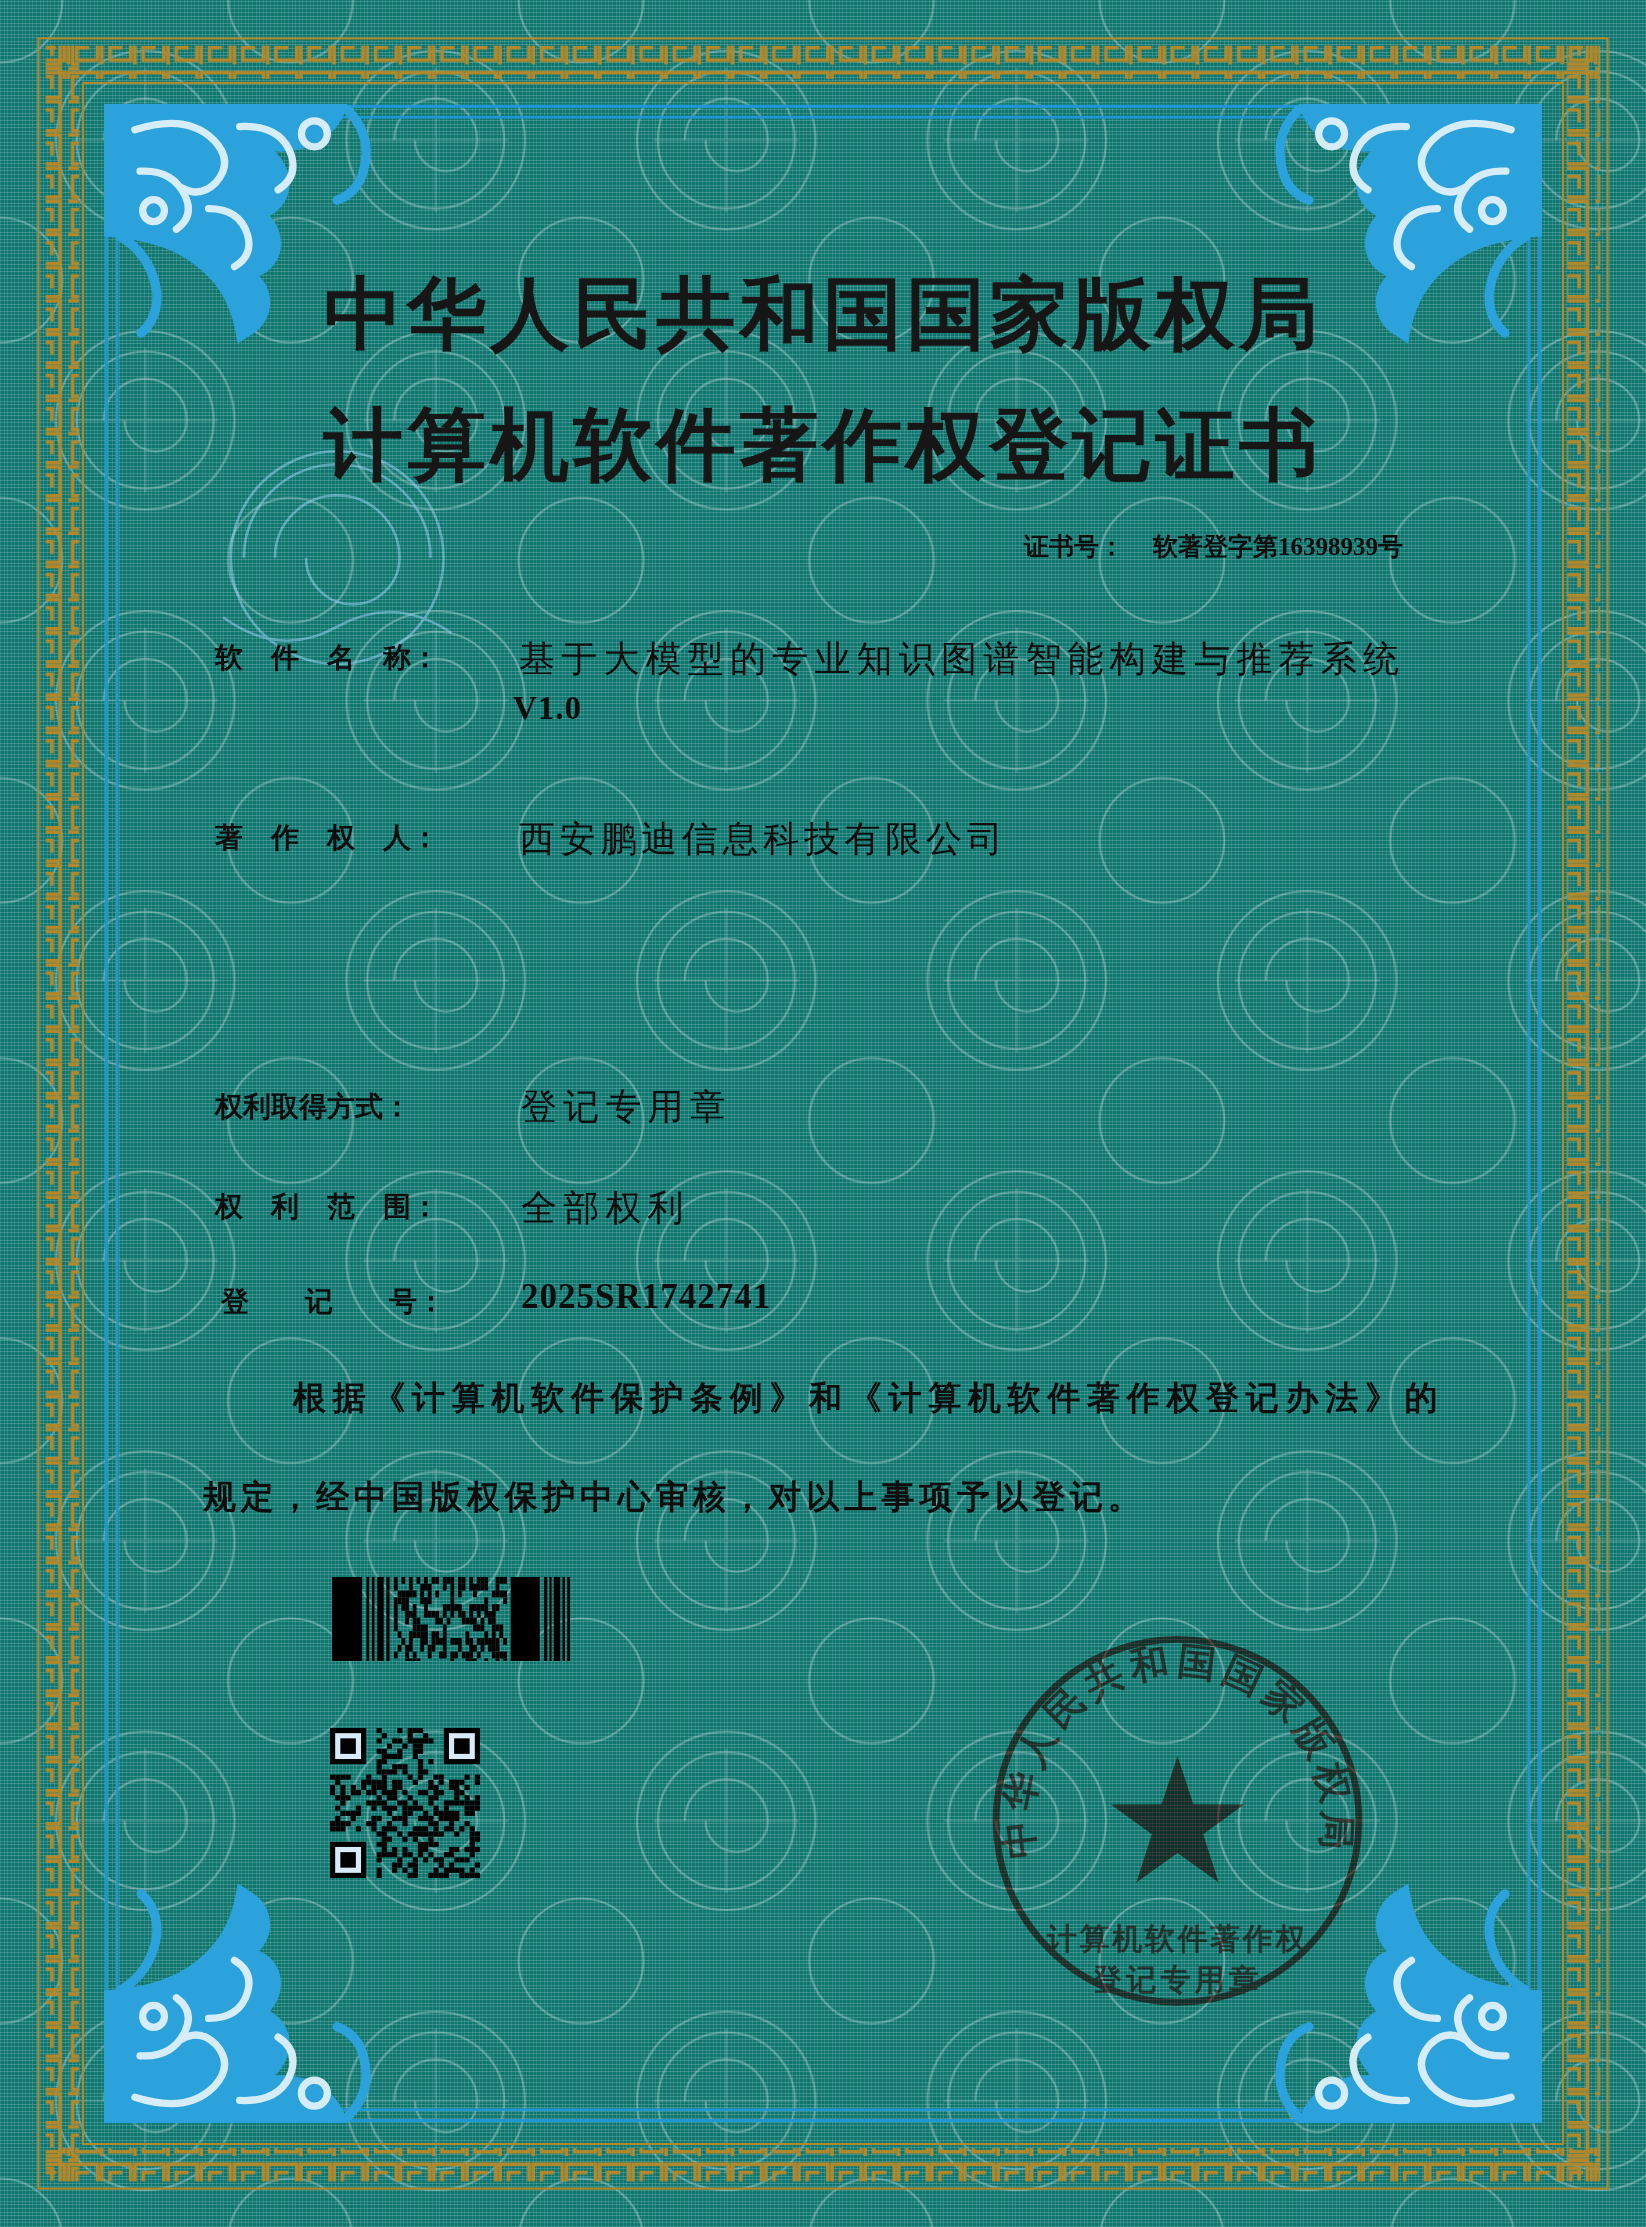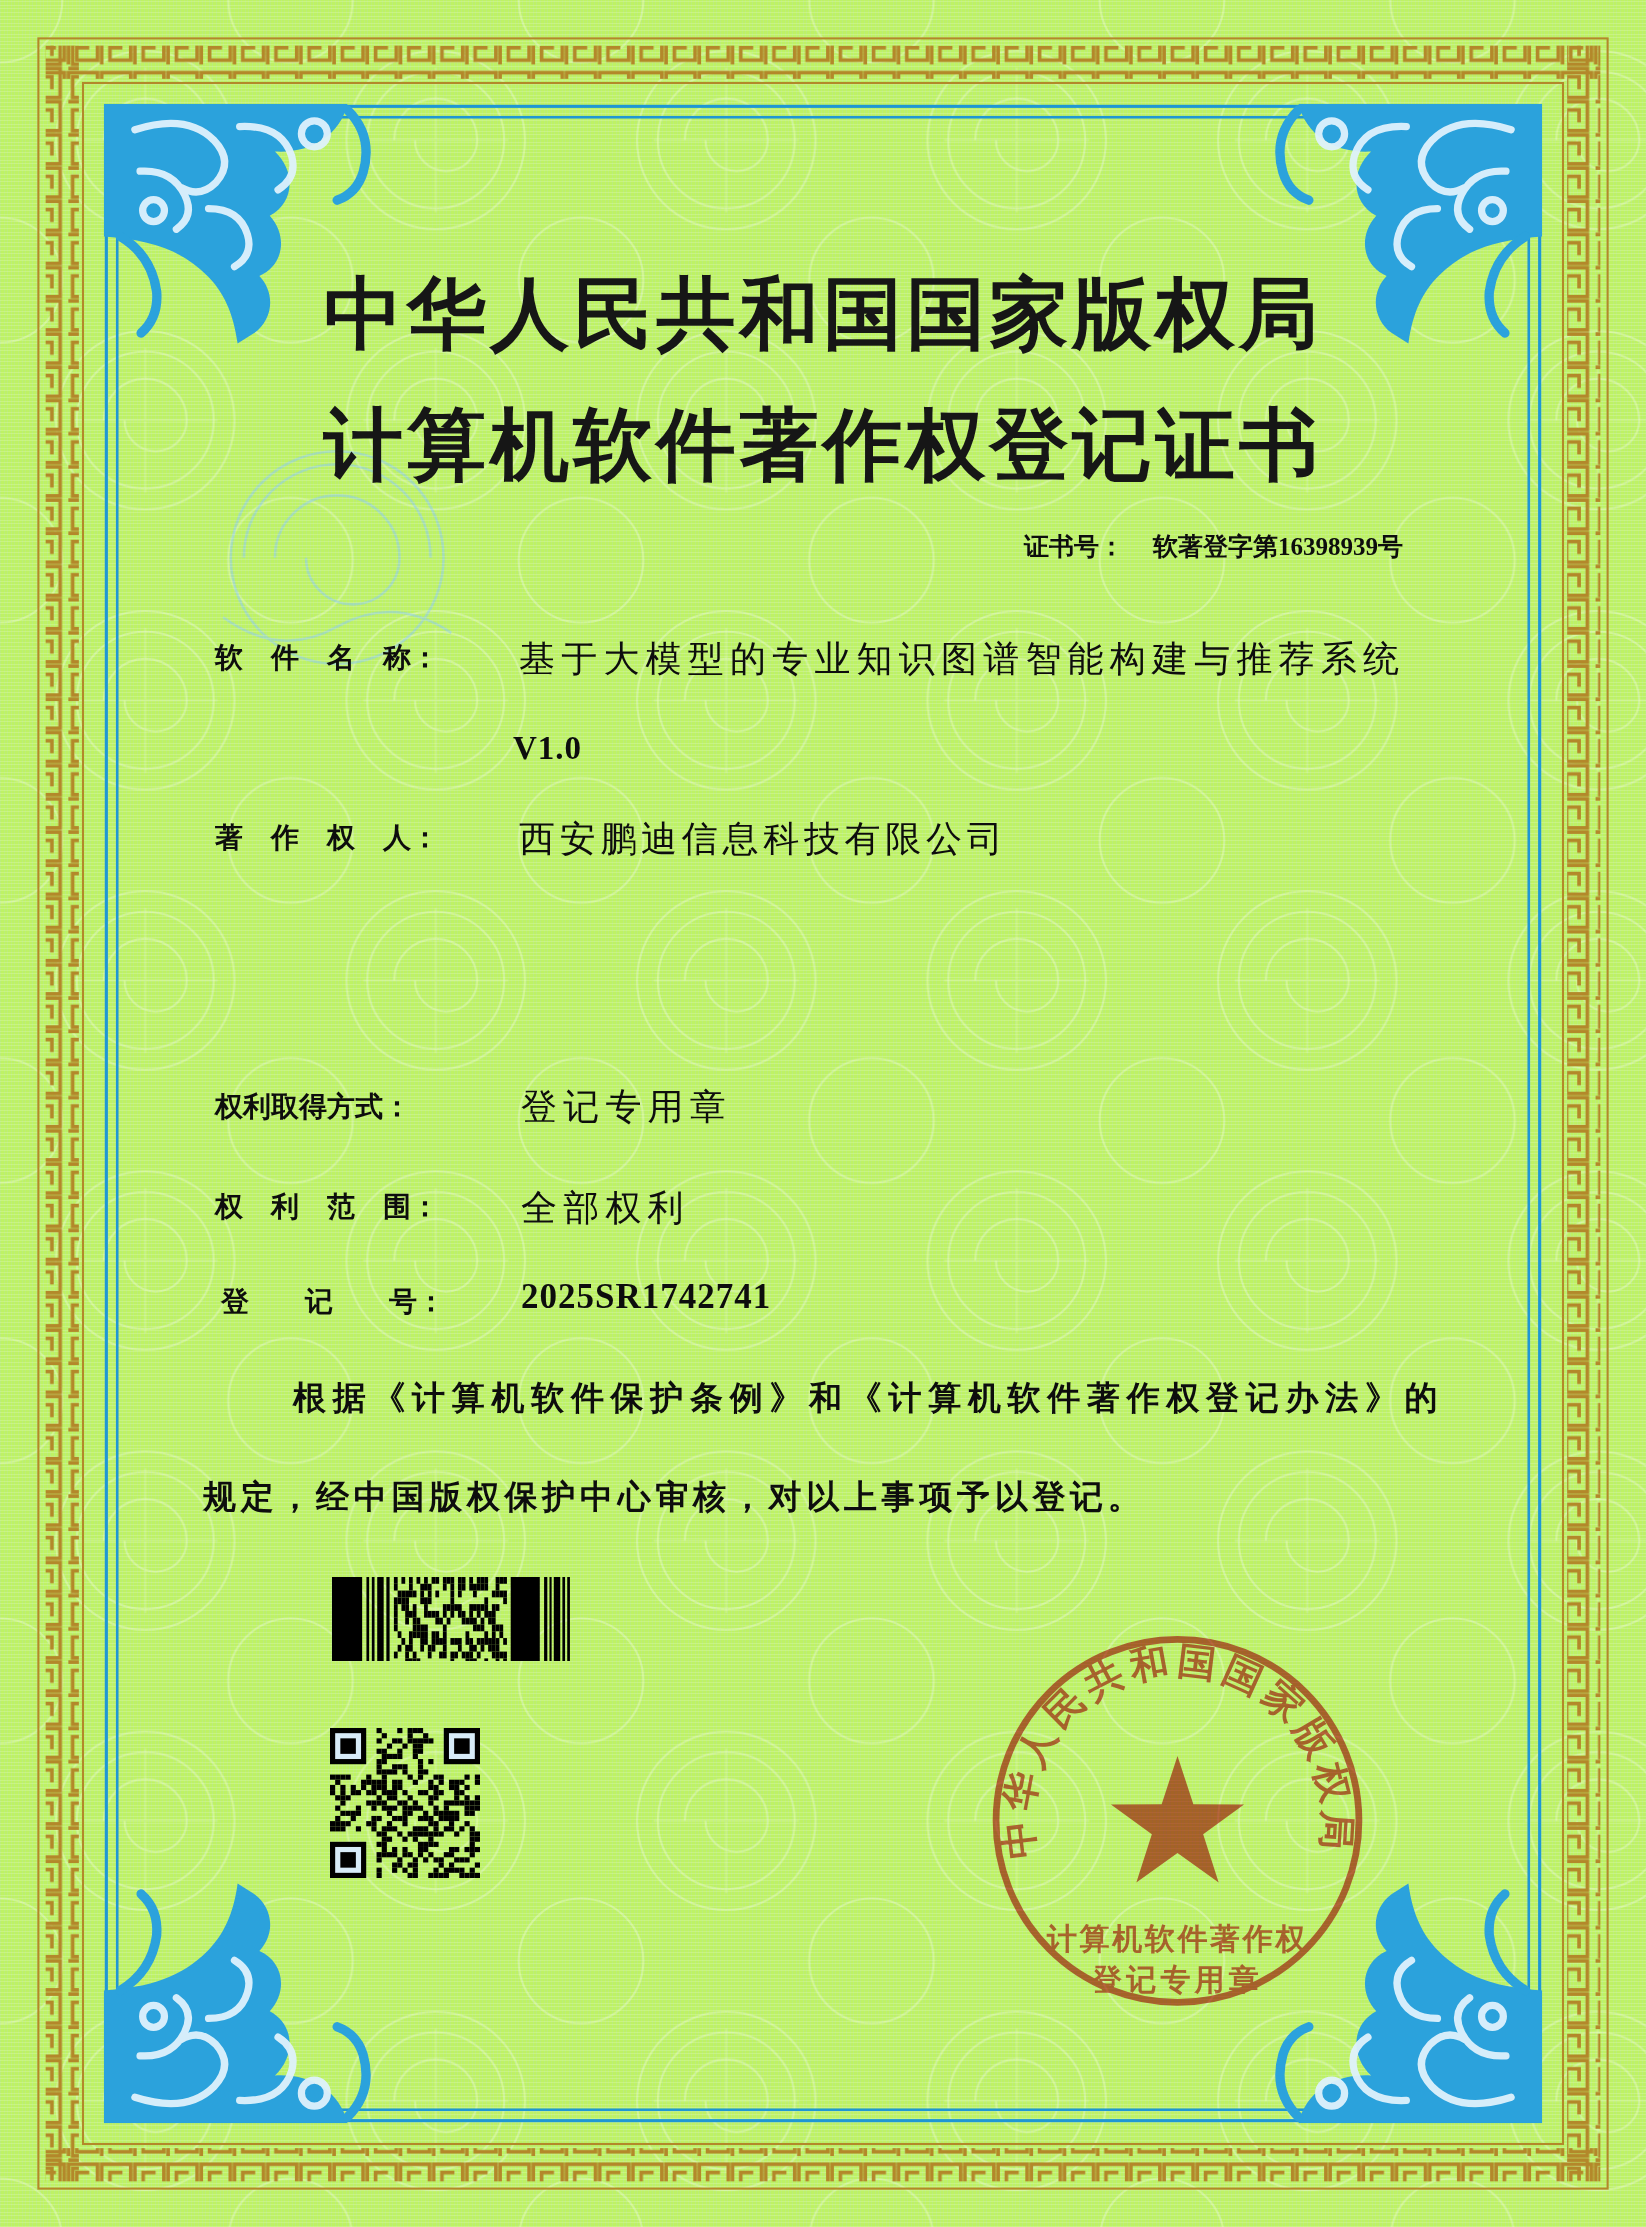--- a/index.html
+++ b/index.html
@@ -1,20 +1,20 @@
 <!DOCTYPE html>
 <html style="font-size:8.3px"><head>
 <meta charset="utf-8">
 <style>
   html,body{margin:0;padding:0;}
   body{background:#d7ebf8;}
   .page{
     position:relative;
     width:1646px;height:2227px;
-    background:#bef264;
+    background:#0f766e;
     overflow:hidden;
     font-family:"Liberation Sans", sans-serif;
   }
   
   .page::before{
     content:"";position:absolute;inset:0;z-index:1;pointer-events:none;
     background-image:
       repeating-linear-gradient(0deg, rgba(255,255,255,.35) 0 1px, transparent 1px 3.6px),
       repeating-linear-gradient(90deg, rgba(173,214,240,.35) 0 1px, transparent 1px 3.6px);
     opacity:.5;
@@ -119,21 +119,21 @@
   <div class="txt title" style="top:262px;">中华人民共和国国家版权局</div>
   <div class="txt title" style="top:393px;">计算机软件著作权登记证书</div>
 
   <div class="txt certline" style="left:1024px;top:530px;">
     <span>证书号：</span>
     <span class="num">软著登字第16398939号</span>
   </div>
 
   <div class="txt lbl" style="left:215px;top:639px;">软　件　名　称：</div>
   <div class="txt val" style="left:519px;top:635px;">基于大模型的专业知识图谱智能构建与推荐系统</div>
-  <div class="txt val val-serif" style="left:513px;top:690px;font-size:33px;margin-top:40px;">V1.0</div>
+  <div class="txt val val-serif" style="left:513px;top:690px;font-size:33px;">V1.0</div>
 
   <div class="txt lbl" style="left:215px;top:819px;text-align:center;">著　作　权　人：</div>
   <div class="txt val" style="left:519px;top:815px;letter-spacing:4.7px;">西安鹏迪信息科技有限公司</div>
 
   <div class="txt lbl" style="left:215px;top:1088px;">权利取得方式：</div>
   <div class="txt val" style="left:521px;top:1083px;">登记专用章</div>
 
   <div class="txt lbl" style="left:215px;top:1188px;">权　利　范　围：</div>
   <div class="txt val" style="left:521px;top:1184px;">全部权利</div>
 

